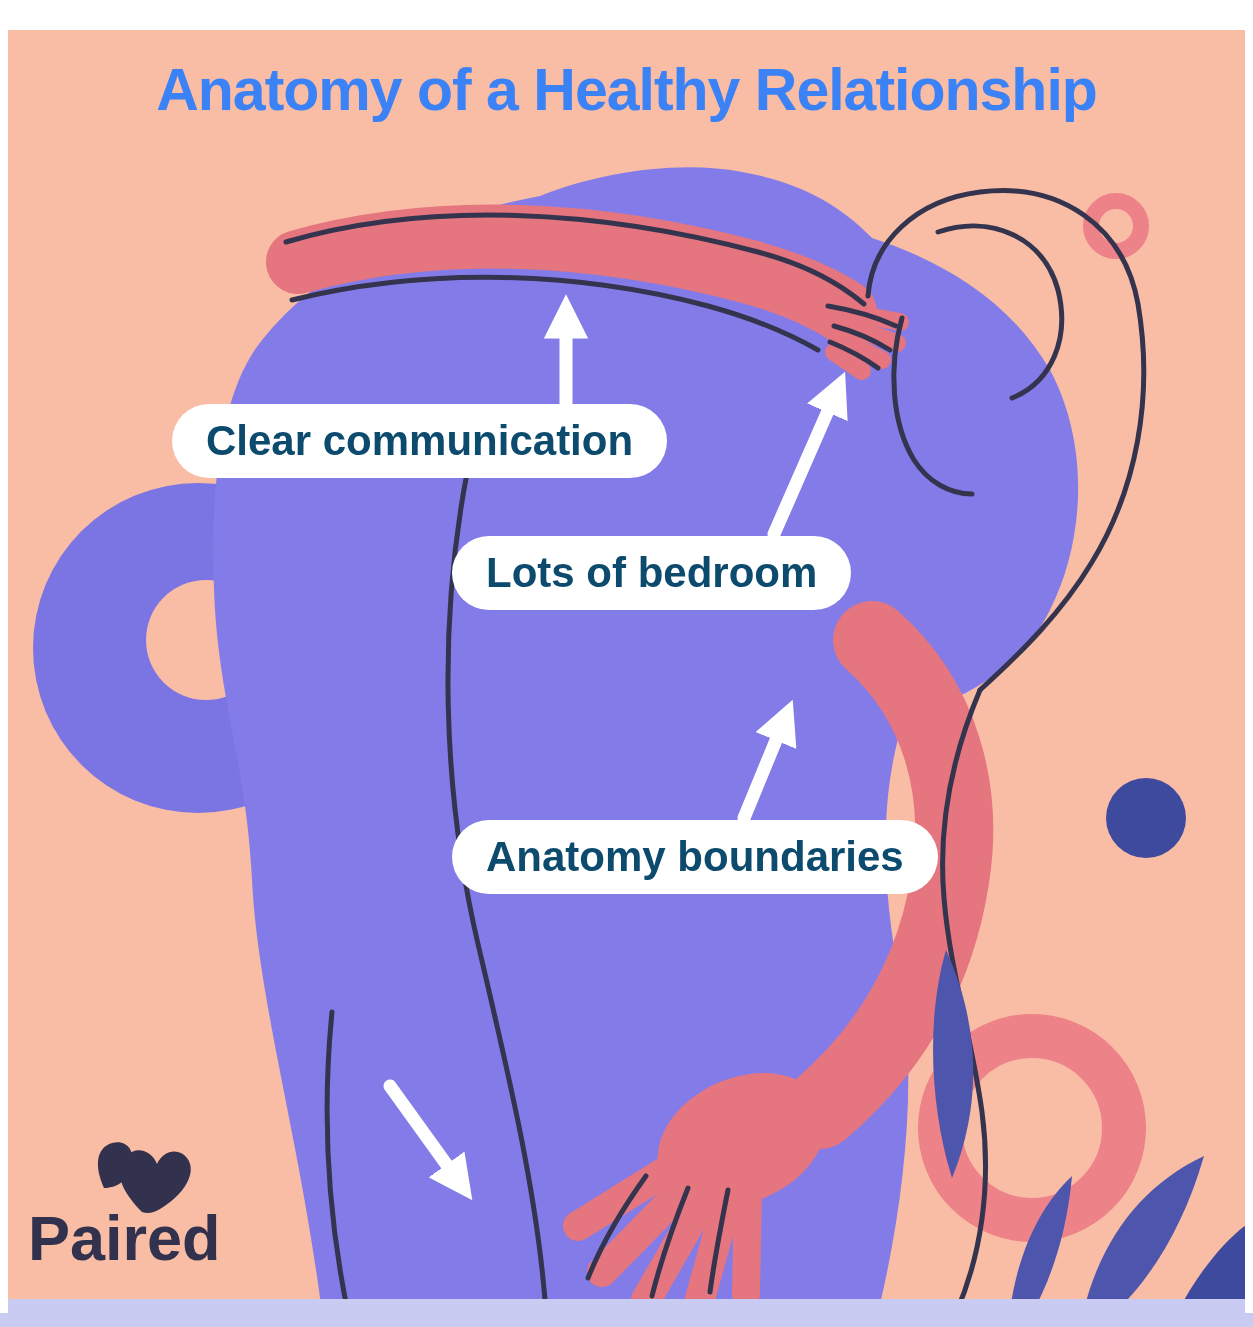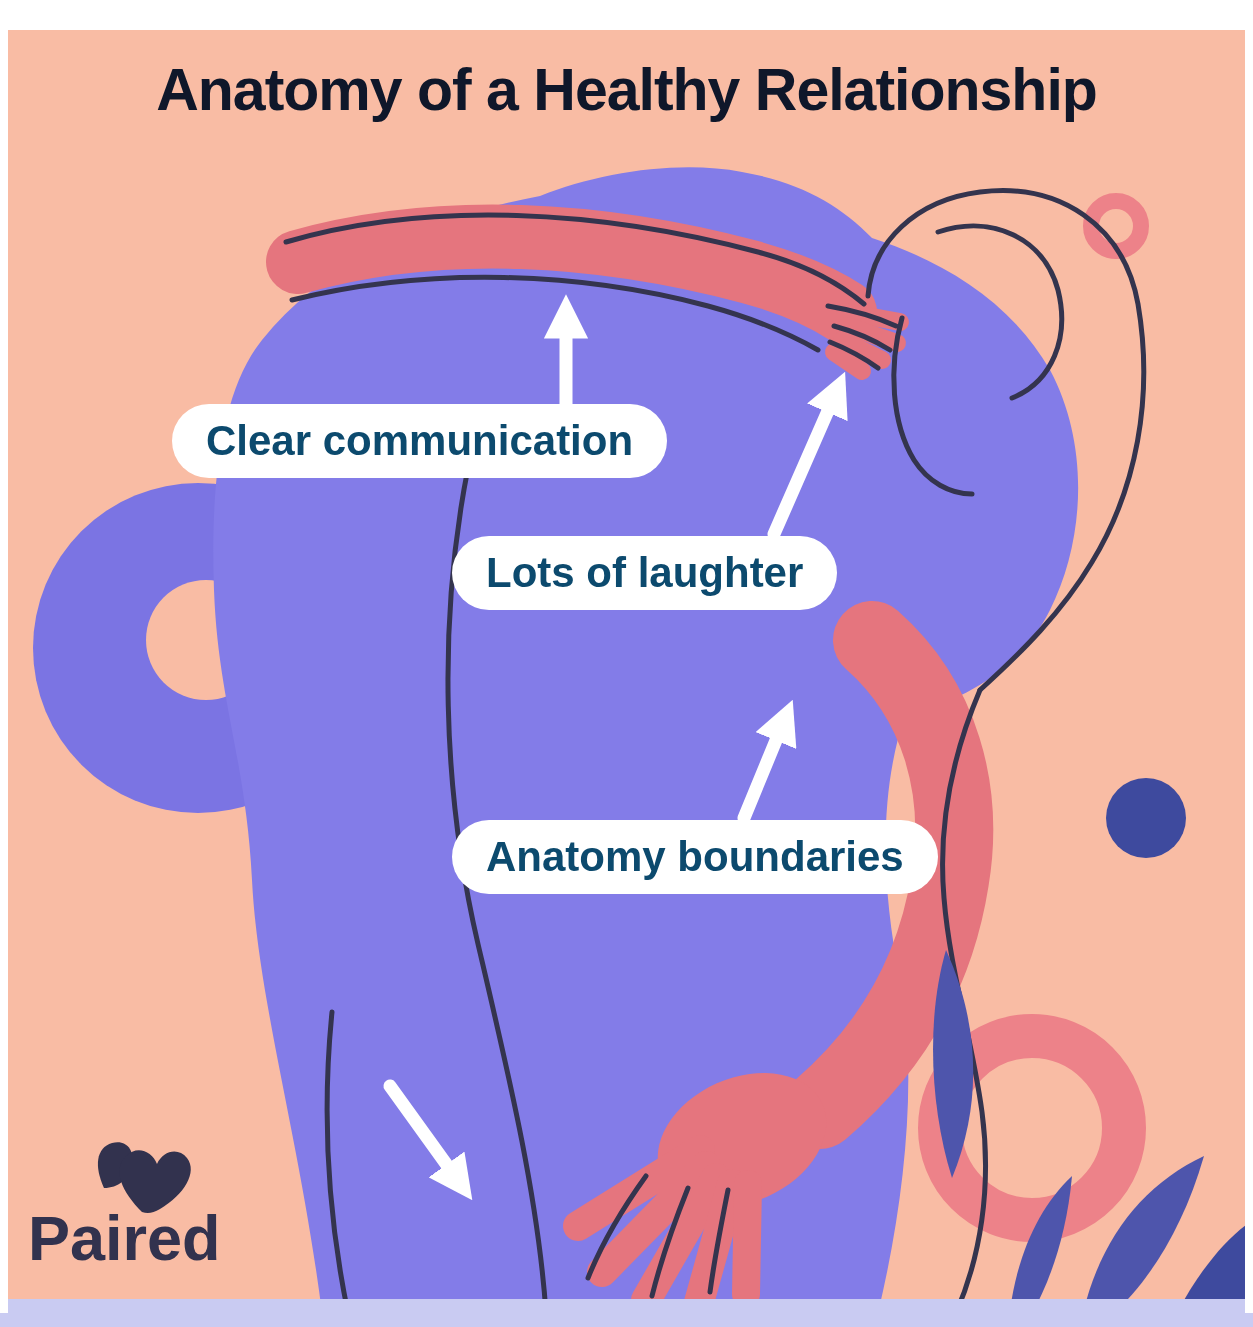--- a/index.html
+++ b/index.html
@@ -4,21 +4,21 @@
 <style>
   html,body{margin:0;padding:0;}
   body{
     width:1253px;height:1327px;position:relative;background:#ffffff;
     font-family:"Liberation Sans", sans-serif;overflow:hidden;
   }
   .stage{position:absolute;left:0;top:0;width:1253px;height:1327px;}
   svg.art{position:absolute;left:0;top:0;}
   .title{
     position:absolute;left:0;top:56px;width:100%;text-align:center;
-    font-weight:700;font-size:59px;letter-spacing:-1px;color:#0f172a;
+    font-weight:700;font-size:59px;letter-spacing:-1px;color:#3b82f6;
   }
   .pill{
     position:absolute;background:#ffffff;color:#0c4a6e;
     font-weight:700;font-size:42px;line-height:1;
     padding:16px 34px;border-radius:46px;white-space:nowrap;
   }
   .pill-1{left:172px;top:404px;}
   .pill-2{left:452px;top:536px;}
   .pill-3{left:452px;top:820px;}
   .pill-4{left:152px;top:1006px;}
@@ -124,17 +124,17 @@
       </g>
 
       <rect x="8" y="1299" width="1237" height="14" fill="#C9CBF2"></rect>
     </g>
     <rect x="0" y="1313" width="1253" height="14" fill="#C9CBF2"></rect>
   </svg>
 
   <div class="title">Anatomy of a Healthy Relationship</div>
 
   <div class="pill pill-1">Clear communication</div>
-  <div class="pill pill-2">Lots of laughter</div>
+  <div class="pill pill-2">Lots of bedroom</div>
   <div class="pill pill-3">Anatomy boundaries</div>
 
   <div class="brand-text">Paired</div>
 </div>
 
 </body></html>

